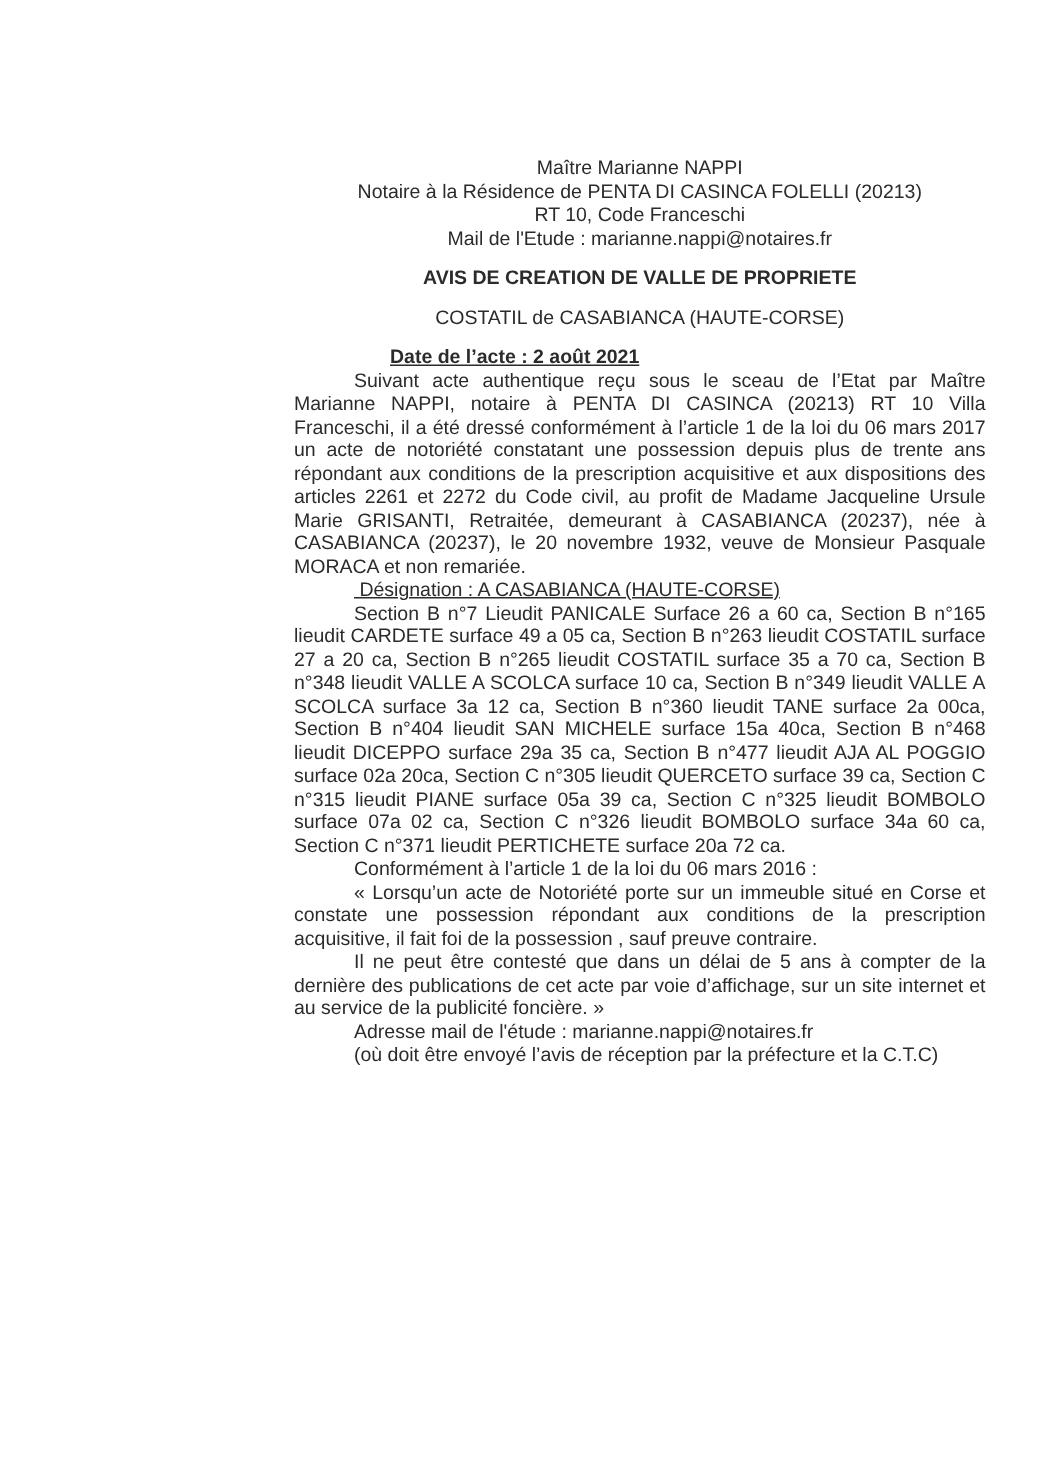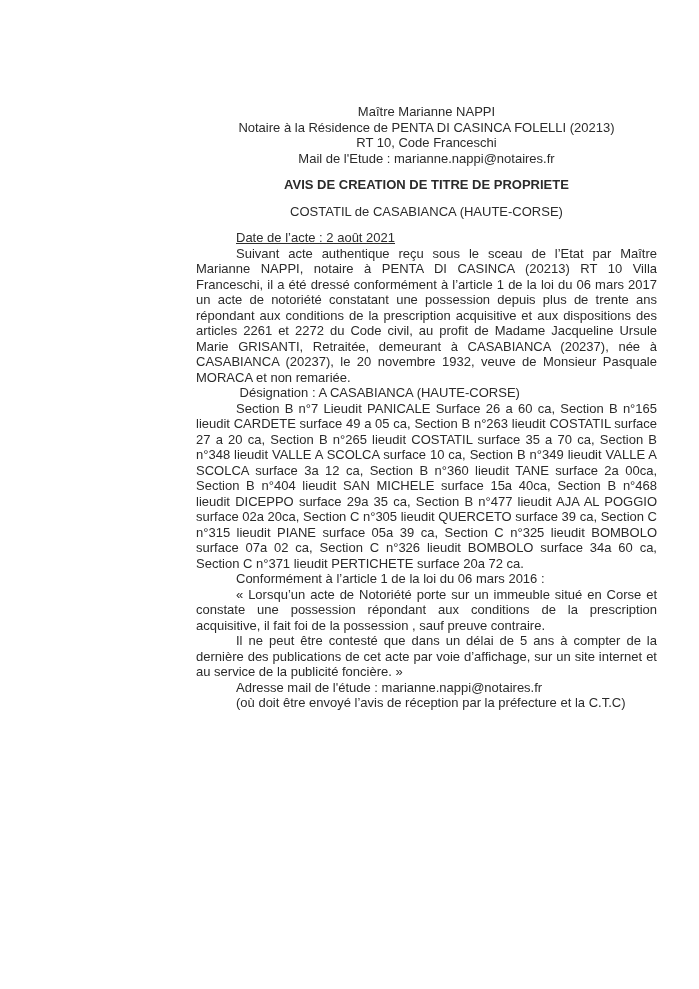--- a/index.html
+++ b/index.html
@@ -24,48 +24,49 @@
     top: 104px;
     width: 461px;
   }
   .centered { text-align: center; }
   .gap { height: 11px; }
   .title-line {
     font-weight: bold;
     text-align: center;
   }
   .heading-bold-underline {
-    font-weight: normal;
+    font-weight: bold;
     text-decoration: underline;
     display: inline-block;
+    margin-left: 24px;
   }
   .indent { padding-left: 40px; }
   .para {
     text-align: justify;
     text-indent: 40px;
   }
-  .underline { }
+  .underline { text-decoration: underline; }
   .italic { }
 </style>
 </head>
 <body>
 
 <div class="page">
   <div class="content">
 
     <div class="centered">
       <div>Maître Marianne NAPPI</div>
       <div>Notaire à la Résidence de PENTA DI CASINCA FOLELLI (20213)</div>
       <div>RT 10, Code Franceschi</div>
       <div>Mail de l'Etude : marianne.nappi@notaires.fr</div>
     </div>
 
     <div class="gap"></div>
 
-    <div class="title-line">AVIS DE CREATION DE TITRE DE PROPRIETE</div>
+    <div class="title-line">AVIS DE CREATION DE VALLE DE PROPRIETE</div>
 
     <div class="gap"></div>
 
     <div class="centered">COSTATIL de CASABIANCA (HAUTE-CORSE)</div>
 
     <div class="gap"></div>
 
     <div class="indent">
       <span class="heading-bold-underline">Date de l’acte : 2 août 2021</span>
     </div>

